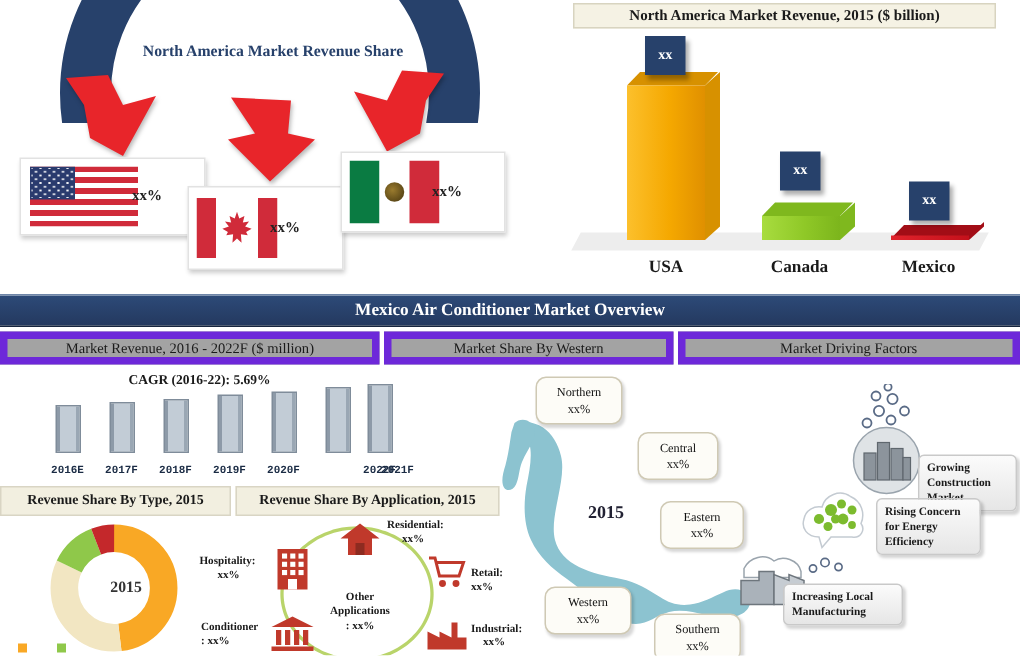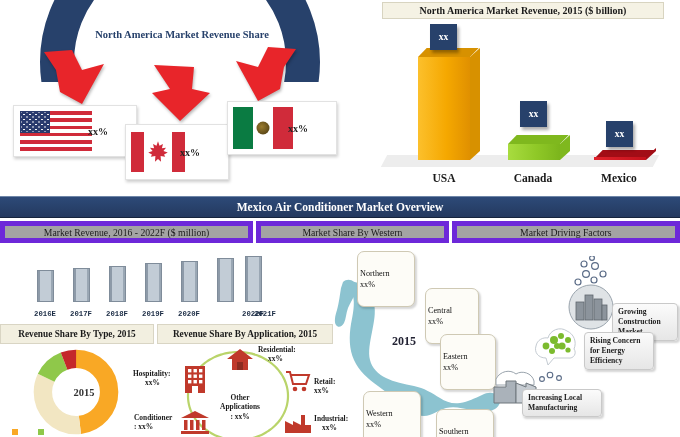--- a/index.html
+++ b/index.html
@@ -119,22 +119,22 @@
 
   
   .appbox { position:absolute; left:132px; top:344px; width:215px; height:93px; }
   .applabel { position:absolute; font-size:7.4px; font-weight:bold; color:#1a1a1a; line-height:1.25; }
   .appicon { position:absolute; }
 
   
   .mapbox { position:absolute; left:332px; top:246px; width:190px; height:191px; }
   .map-year { position:absolute; left:60px; top:88px; font-size:12px; font-weight:bold; color:#223; }
   .callout { position:absolute; background:#fdfcf7; border:1px solid #cfc9b4; border-radius:7px;
-      box-shadow: 1.5px 2px 2px rgba(0,0,0,.16); 
-      font-size:8.2px; color:#111; line-height:1.35; padding:16px 2px; }
+      box-shadow: 1.5px 2px 2px rgba(0,0,0,.16); text-align:center;
+      font-size:8.2px; color:#111; line-height:1.35; padding:4px 2px; }
 
   
   .driverbox { position:absolute; left:490px; top:248px; width:190px; height:189px; }
   .dtag { position:absolute; background:linear-gradient(to bottom,#fbfbfb,#e6e6e6);
       border:1px solid #c9c9c9; border-radius:4px; box-shadow:1.5px 2px 2px rgba(0,0,0,.17);
       font-size:7.6px; font-weight:bold; color:#1a1a1a; line-height:1.3; padding:3px 5px; }
   .dicon { position:absolute; }
 </style>
 </head>
 <body>
@@ -231,20 +231,21 @@
 
   <div class="banner">Mexico Air Conditioner Market Overview</div>
 
   <div class="colheads">
     <div class="colhead c1">Market Revenue, 2016 - 2022F ($ million)</div>
     <div class="colhead c2">Market Share By Western</div>
     <div class="colhead c3">Market Driving Factors</div>
   </div>
 
   <div class="cagrbox">
+    <div class="cagr-title">CAGR (2016-22): 5.69%</div>
     <div class="cbar" style="left:37px; height:32px;"></div>
     <div class="cbar" style="left:73px; height:34px;"></div>
     <div class="cbar" style="left:109px; height:36px;"></div>
     <div class="cbar" style="left:145px; height:39px;"></div>
     <div class="cbar" style="left:181px; height:41px;"></div>
     <div class="cbar" style="left:217px; height:44px;"></div>
     <div class="cbar" style="left:245px; height:46px;"></div>
 
     <div class="cyear" style="left:28px;">2016E</div>
     <div class="cyear" style="left:64px;">2017F</div>

